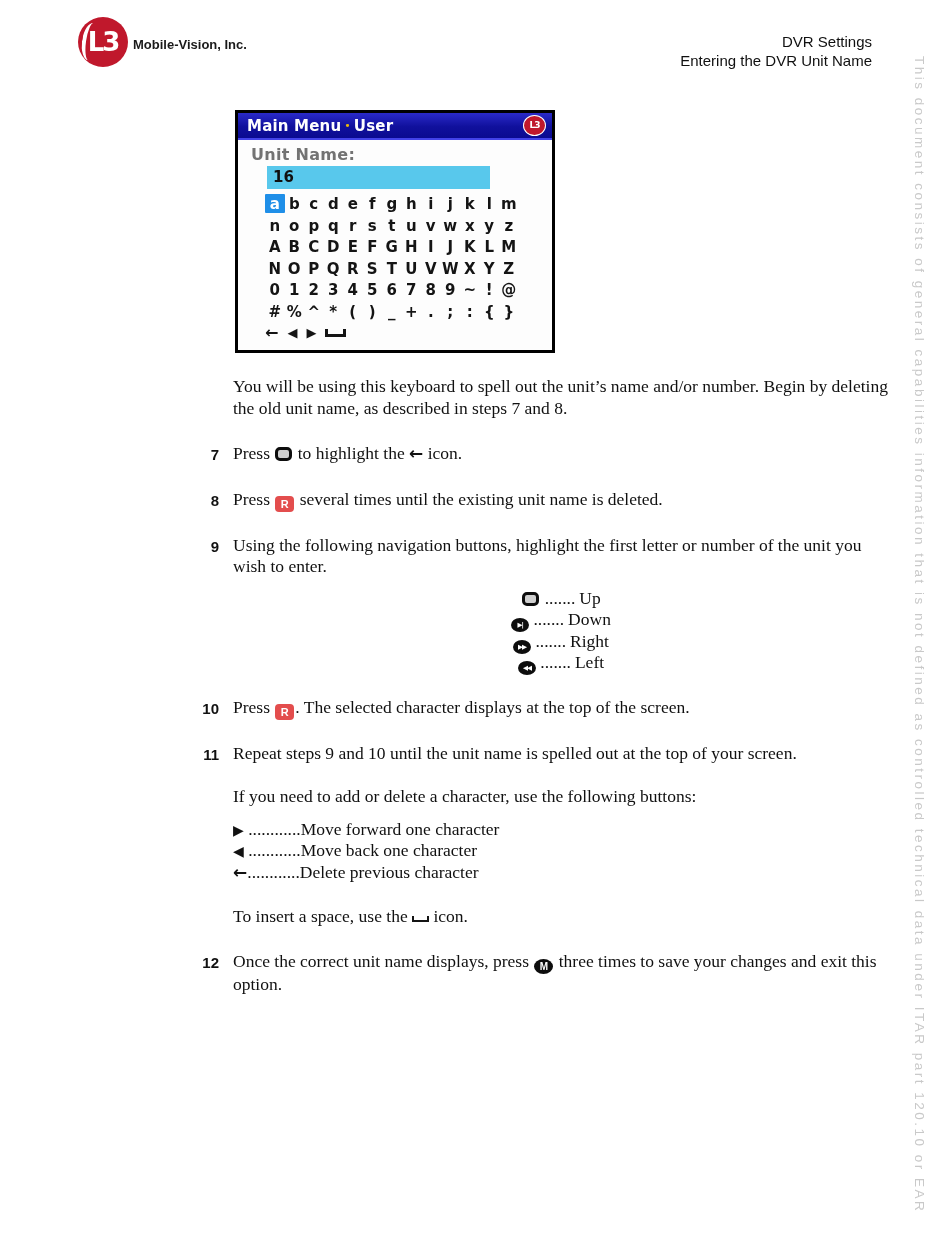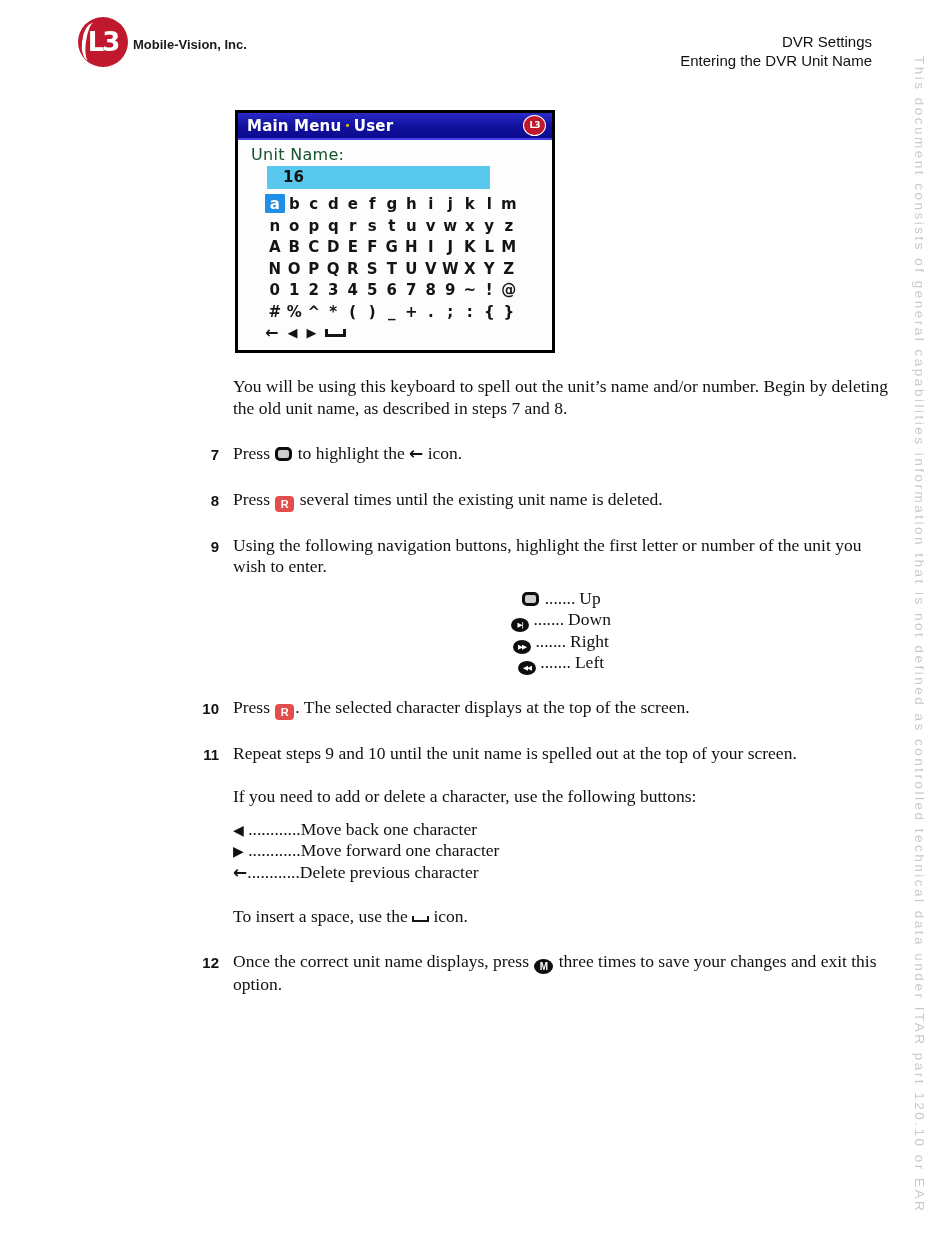--- a/index.html
+++ b/index.html
@@ -24,23 +24,23 @@
   
   .panel{position:absolute;left:235px;top:110px;width:320px;height:243px;box-sizing:border-box;
          border:3px solid #000;background:#fdfdfd;font-family:"DejaVu Sans",sans-serif;overflow:hidden;}
   .titlebar{height:27px;background:linear-gradient(#2a2ac8 0%,#10109c 55%,#0b0b90 100%);
             border-bottom:2px solid #4343e8;display:flex;align-items:center;padding:0 6px 0 9px;box-sizing:border-box;}
   .titlebar .t{color:#fff;font-weight:bold;font-size:15px;letter-spacing:0.2px;}
   .titlebar .dot{color:#e7b80a;font-size:11px;margin:0 3px;}
   .titlebar .spacer{flex:1;}
   .badge{width:21px;height:19px;border-radius:50%;background:#c0182c;border:1px solid #fff;
          color:#fff;font:bold 9px/19px "DejaVu Sans",sans-serif;text-align:center;letter-spacing:-1px;}
-  .unit-label{margin:5px 0 2px 13px;color:#14532d;font-weight:normal;font-size:16px;letter-spacing:0.3px;}
+  .unit-label{margin:5px 0 2px 13px;color:#737373;font-weight:bold;font-size:16px;letter-spacing:0.3px;}
   .unit-input{margin-left:29px;width:223px;height:23px;background:#58c8ec;
-              font:bold 15px/23px "DejaVu Sans",sans-serif;color:#101010;padding-left:16px;box-sizing:border-box;}
+              font:bold 15px/23px "DejaVu Sans",sans-serif;color:#101010;padding-left:6px;box-sizing:border-box;}
   .kb{margin:5px 0 0 27px;width:254px;}
   .kb-row{display:flex;height:21.5px;}
   .kb-key{width:19.5px;text-align:center;font:bold 15px/21px "DejaVu Sans",sans-serif;color:#141414;}
   .kb-key.sel{background:#1f8fe8;color:#fff;height:19px;border-radius:1px;}
   .kb-nav{margin:1px 0 0 27px;display:flex;align-items:center;gap:9px;height:18px;}
   .kb-nav .g{font:bold 16px "DejaVu Sans",sans-serif;color:#141414;line-height:16px;}
   .kb-nav .g.small{font-size:13px;}
   .shape-space{display:inline-block;width:15px;height:5px;border:3px solid #141414;border-top:none;}
 
   
@@ -235,22 +235,22 @@
       <span class="num">10</span>
       <span class="sbody"><span>Press </span><span class="icon-r">R</span><span>. The selected character displays at the top of the screen.</span></span>
     </div>
 
     <div class="step">
       <span class="num">11</span>
       <span class="sbody">
         <span>Repeat steps 9 and 10 until the unit name is spelled out at the top of your screen.</span>
         <div class="subnote">If you need to add or delete a character, use the following buttons:</div>
         <div class="editlist">
+          <div class="row"><span class="tri">▶</span> <span>............</span><span>Move forward one character</span></div>
           <div class="row"><span class="tri">◀</span> <span>............</span><span>Move back one character</span></div>
-          <div class="row"><span class="tri">▶</span> <span>............</span><span>Move forward one character</span></div>
           <div class="row"><span class="bold-arrow">←</span><span>............</span><span>Delete previous character</span></div>
         </div>
         <div class="spacenote"><span>To insert a space, use the </span><span class="shape-space" style="width:13px;height:4px;border-width:2.5px;"></span><span> icon.</span></div>
       </span>
     </div>
 
     <div class="step">
       <span class="num">12</span>
       <span class="sbody"><span>Once the correct unit name displays, press </span><span class="icon-m">M</span><span class="it"> three times </span><span>to save your changes and exit this option.</span></span>
     </div>

